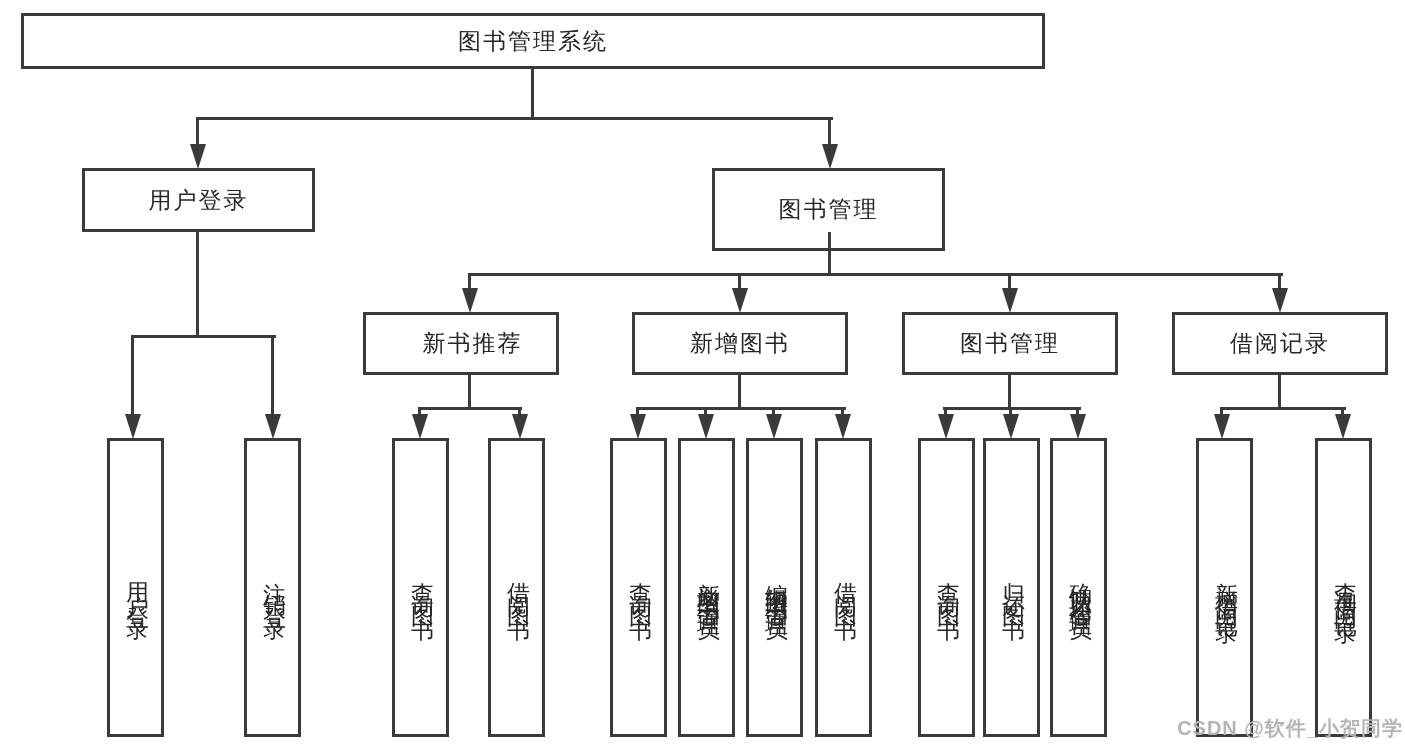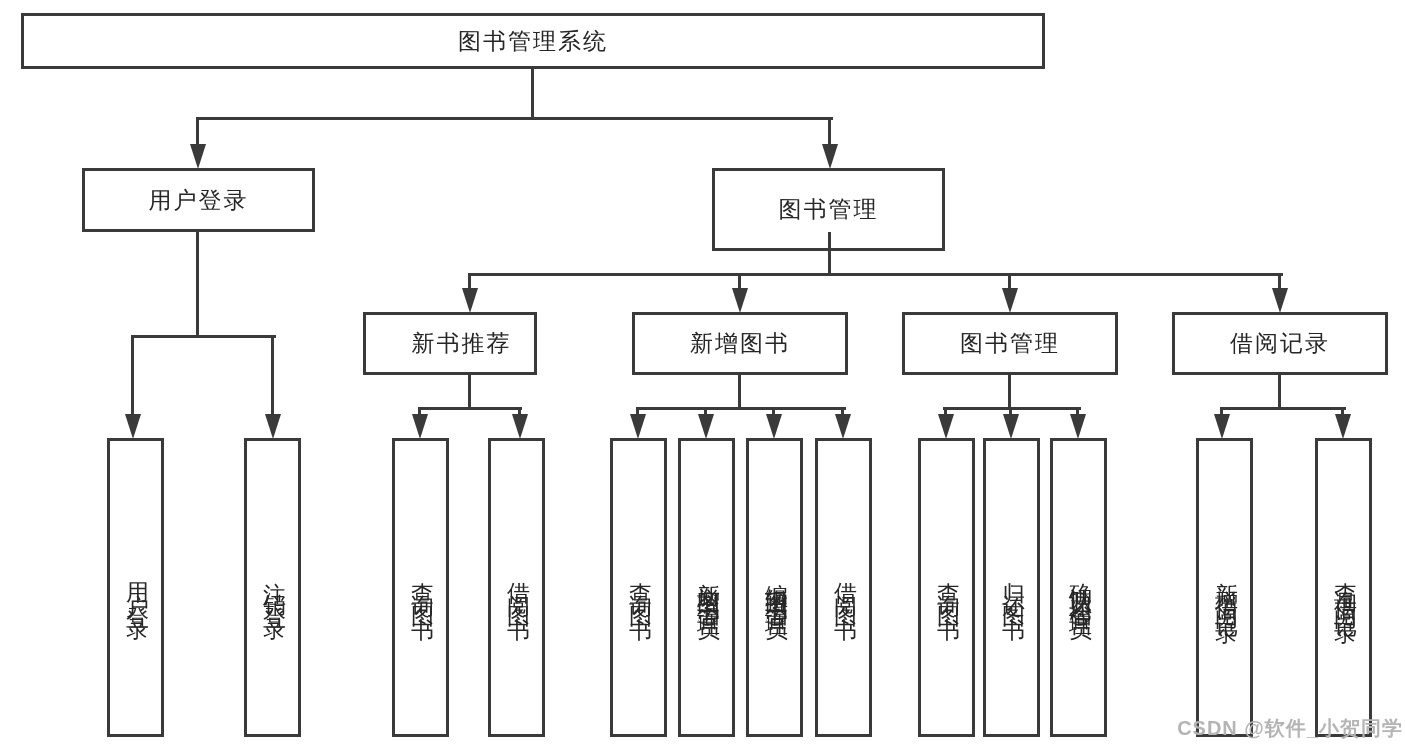--- a/index.html
+++ b/index.html
@@ -64,21 +64,21 @@
   <div class="hl" style="left:468px;top:273px;width:815px;"></div>
   <div class="vl" style="left:468px;top:273px;height:20px;"></div>
   <div class="head" style="left:462px;top:288px;"></div>
   <div class="vl" style="left:738px;top:273px;height:20px;"></div>
   <div class="head" style="left:732px;top:288px;"></div>
   <div class="vl" style="left:1008px;top:273px;height:20px;"></div>
   <div class="head" style="left:1002px;top:288px;"></div>
   <div class="vl" style="left:1278px;top:273px;height:20px;"></div>
   <div class="head" style="left:1272px;top:288px;"></div>
 
-  <div class="box" style="left:363px;top:312px;width:174px;height:63px;padding-left:23px;">
+  <div class="box" style="left:363px;top:312px;width:196px;height:63px;padding-left:23px;">
     <span>新书推荐</span>
   </div>
   <div class="box" style="left:632px;top:312px;width:216px;height:63px;">
     <span>新增图书</span>
   </div>
   <div class="box" style="left:902px;top:312px;width:216px;height:63px;">
     <span>图书管理</span>
   </div>
   <div class="box" style="left:1172px;top:312px;width:216px;height:63px;">
     <span>借阅记录</span>

